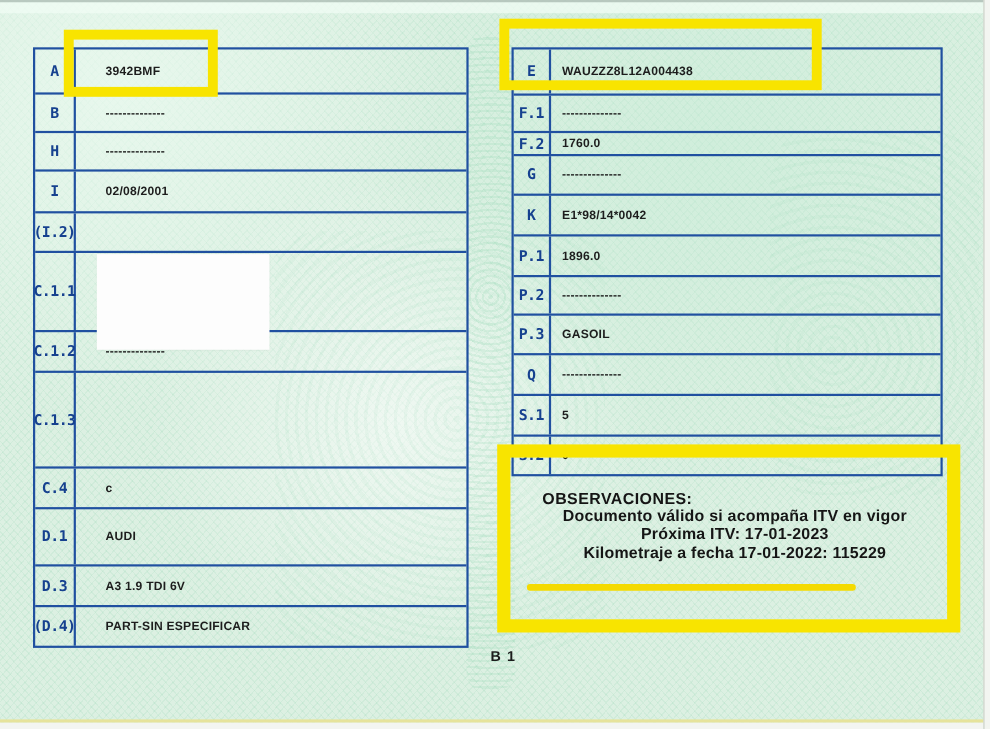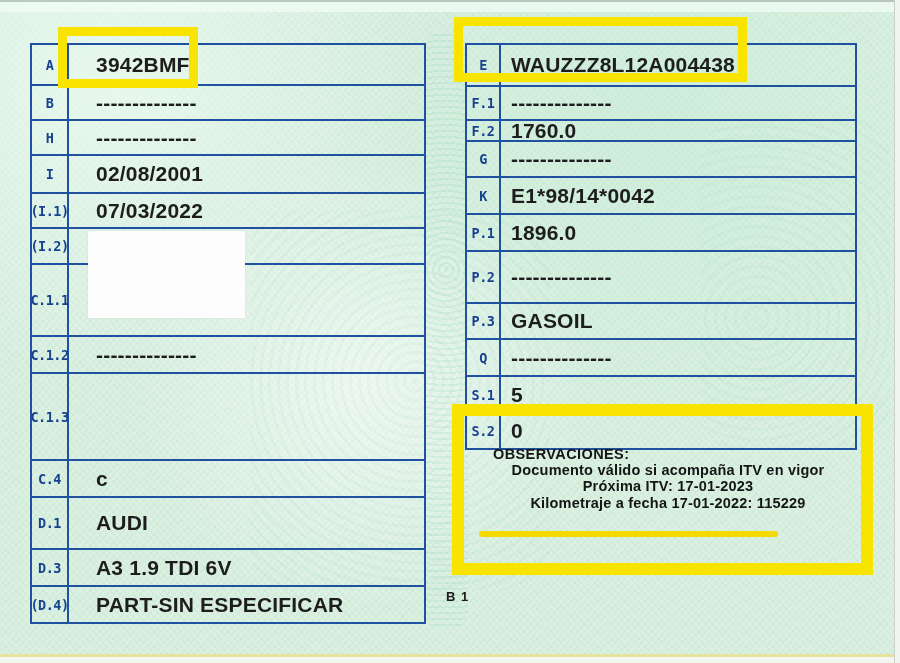--- a/index.html
+++ b/index.html
@@ -53,21 +53,21 @@
   .ftable .row{display:flex;align-items:center;}
   .ftable .row + .row{border-top:2px solid var(--blue);}
   .lbl{
     flex:0 0 auto;height:100%;display:flex;align-items:center;justify-content:center;
     border-right:2px solid var(--blue);
     color:var(--label-blue);
     font-family:"DejaVu Sans Mono",monospace;
     font-size:13.5px;font-weight:600;letter-spacing:-0.5px;white-space:nowrap;
   }
   .val{
-    flex:1 1 auto;color:var(--ink);font-weight:700;font-size:21px;letter-spacing:.2px;white-space:nowrap;
+    flex:1 1 auto;color:var(--ink);font-weight:700;font-size:11px;letter-spacing:.2px;white-space:nowrap;
   }
   #left-table{left:30px;top:43px;width:396px;}
   #left-table .lbl{width:37px;}
   #left-table .val{padding-left:27px;}
   #right-table{left:465px;top:43px;width:392px;}
   #right-table .lbl{width:34px;}
   #right-table .val{padding-left:10px;}
 
   
   .redaction{
@@ -123,24 +123,20 @@
       <div class="val">--------------</div>
     </div>
     <div class="row" style="height:35px">
       <div class="lbl">H</div>
       <div class="val">--------------</div>
     </div>
     <div class="row" style="height:38px">
       <div class="lbl">I</div>
       <div class="val">02/08/2001</div>
     </div>
-    <div class="row" style="height:35px">
-      <div class="lbl">(I.1)</div>
-      <div class="val">07/03/2022</div>
-    </div>
     <div class="row" style="height:36px">
       <div class="lbl">(I.2)</div>
       <div class="val"></div>
     </div>
     <div class="row" style="height:72px">
       <div class="lbl">C.1.1</div>
       <div class="val"></div>
     </div>
     <div class="row" style="height:37px">
       <div class="lbl">C.1.2</div>
@@ -186,21 +182,21 @@
       <div class="val">--------------</div>
     </div>
     <div class="row" style="height:37px">
       <div class="lbl">K</div>
       <div class="val">E1*98/14*0042</div>
     </div>
     <div class="row" style="height:37px">
       <div class="lbl">P.1</div>
       <div class="val">1896.0</div>
     </div>
-    <div class="row" style="height:52px">
+    <div class="row" style="height:35px">
       <div class="lbl">P.2</div>
       <div class="val">--------------</div>
     </div>
     <div class="row" style="height:36px">
       <div class="lbl">P.3</div>
       <div class="val">GASOIL</div>
     </div>
     <div class="row" style="height:37px">
       <div class="lbl">Q</div>
       <div class="val">--------------</div>

